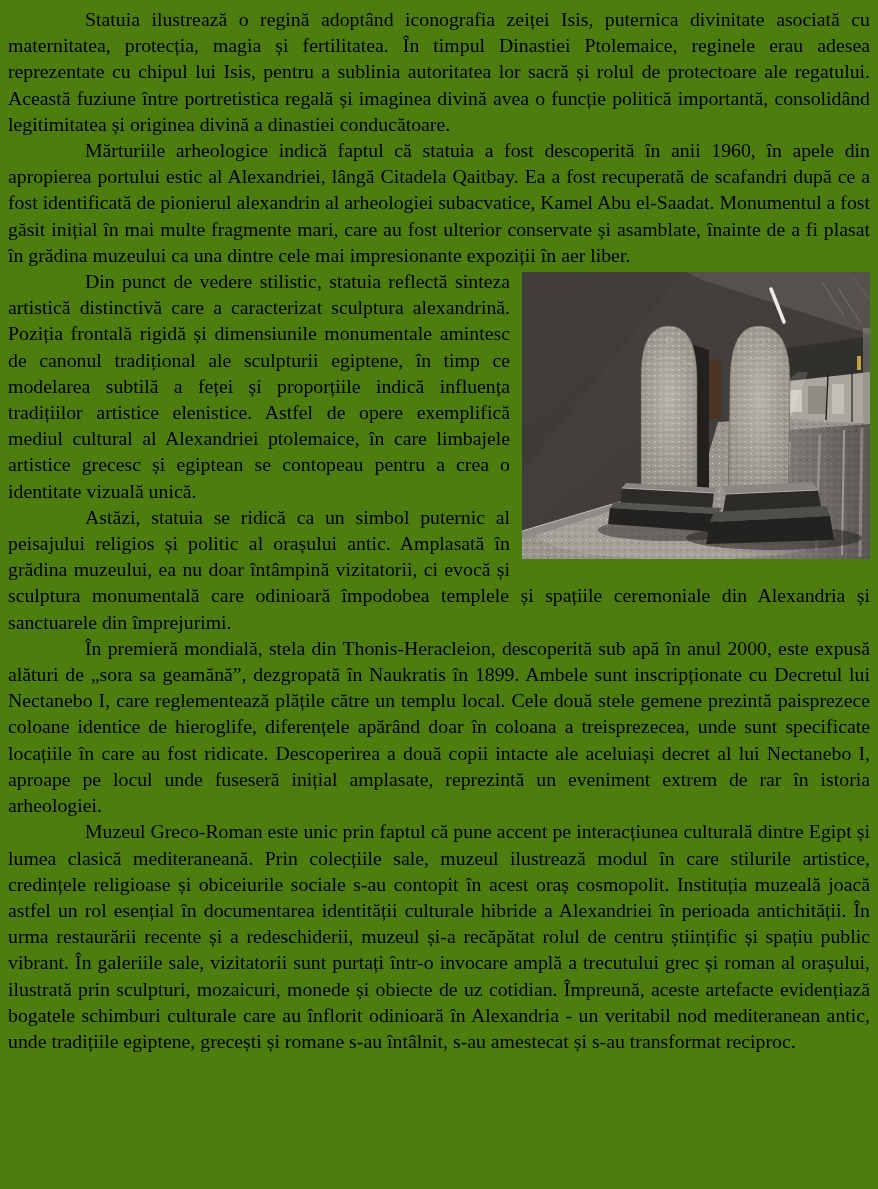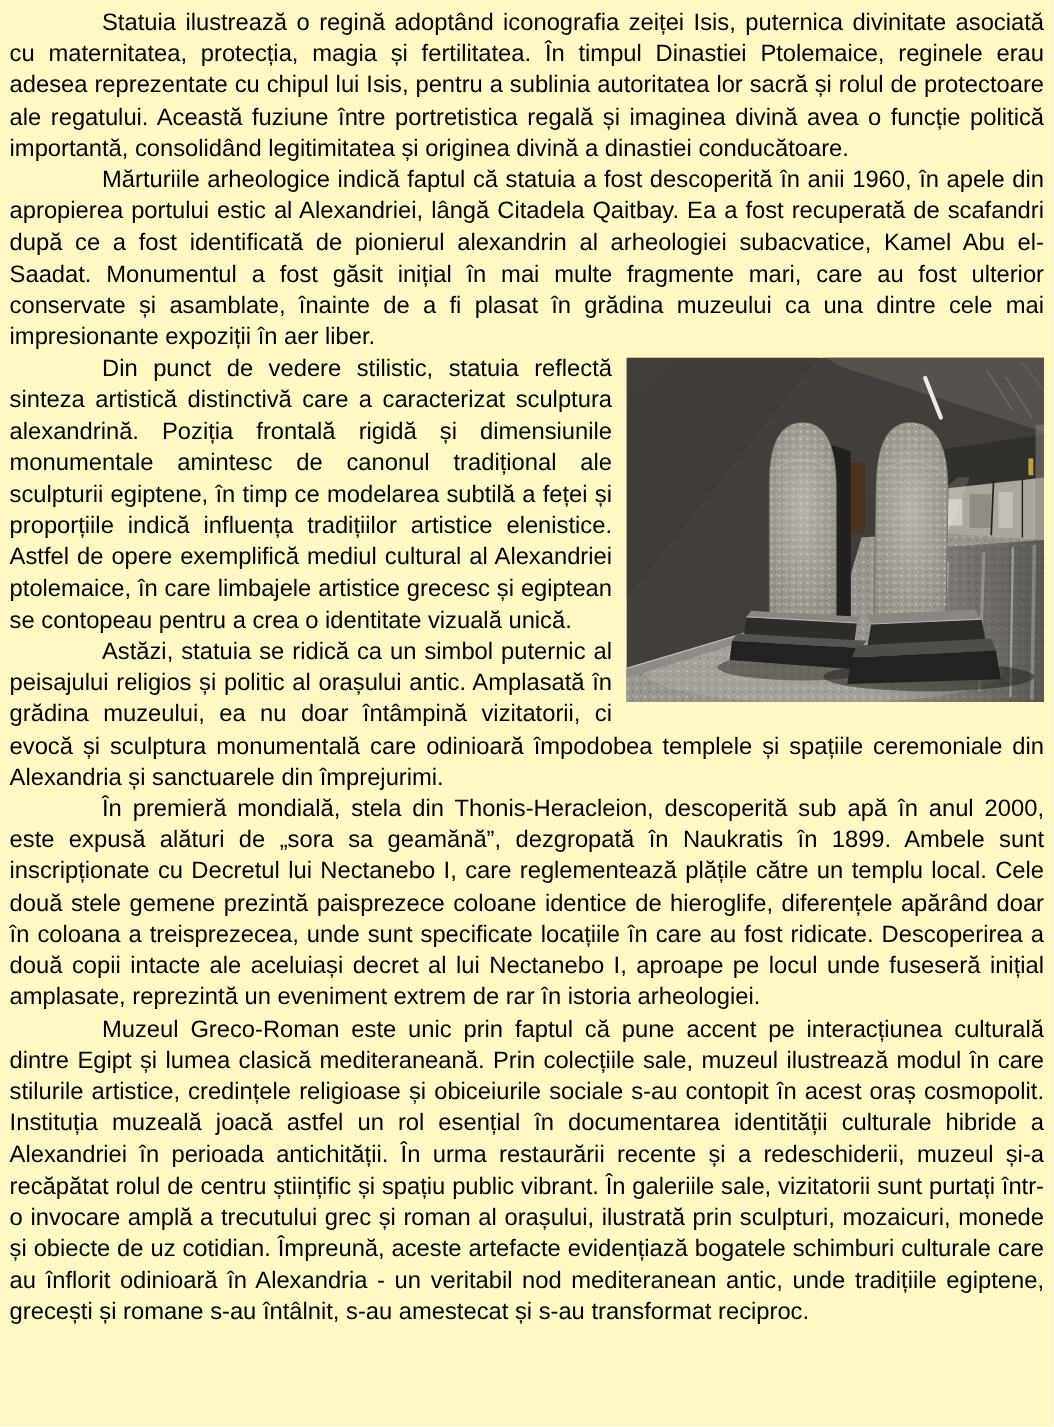--- a/index.html
+++ b/index.html
@@ -1,23 +1,23 @@
 <!DOCTYPE html>
 <html><head>
 <meta charset="utf-8">
 <style>
   html,body{margin:0;padding:0;background:#ffffff;}
   .page{
     position:relative;
     width:878px;height:1189px;
     box-sizing:border-box;
     padding:6px 8px 0 8px;
-    background:#fef9c3;
+    background:#4d7c0f;
     color:#000000;
-    font-family:Liberation Sans, sans-serif;
+    font-family:Liberation Serif, serif;
     font-size:19.8px;
     line-height:26.2px;
     text-align:justify;
     overflow:hidden;
   }
   .para{margin:0;text-indent:77px;}
   .photo-wrap{
     float:right;
     width:348px;height:287px;
     margin:4px 0 6px 12px;

